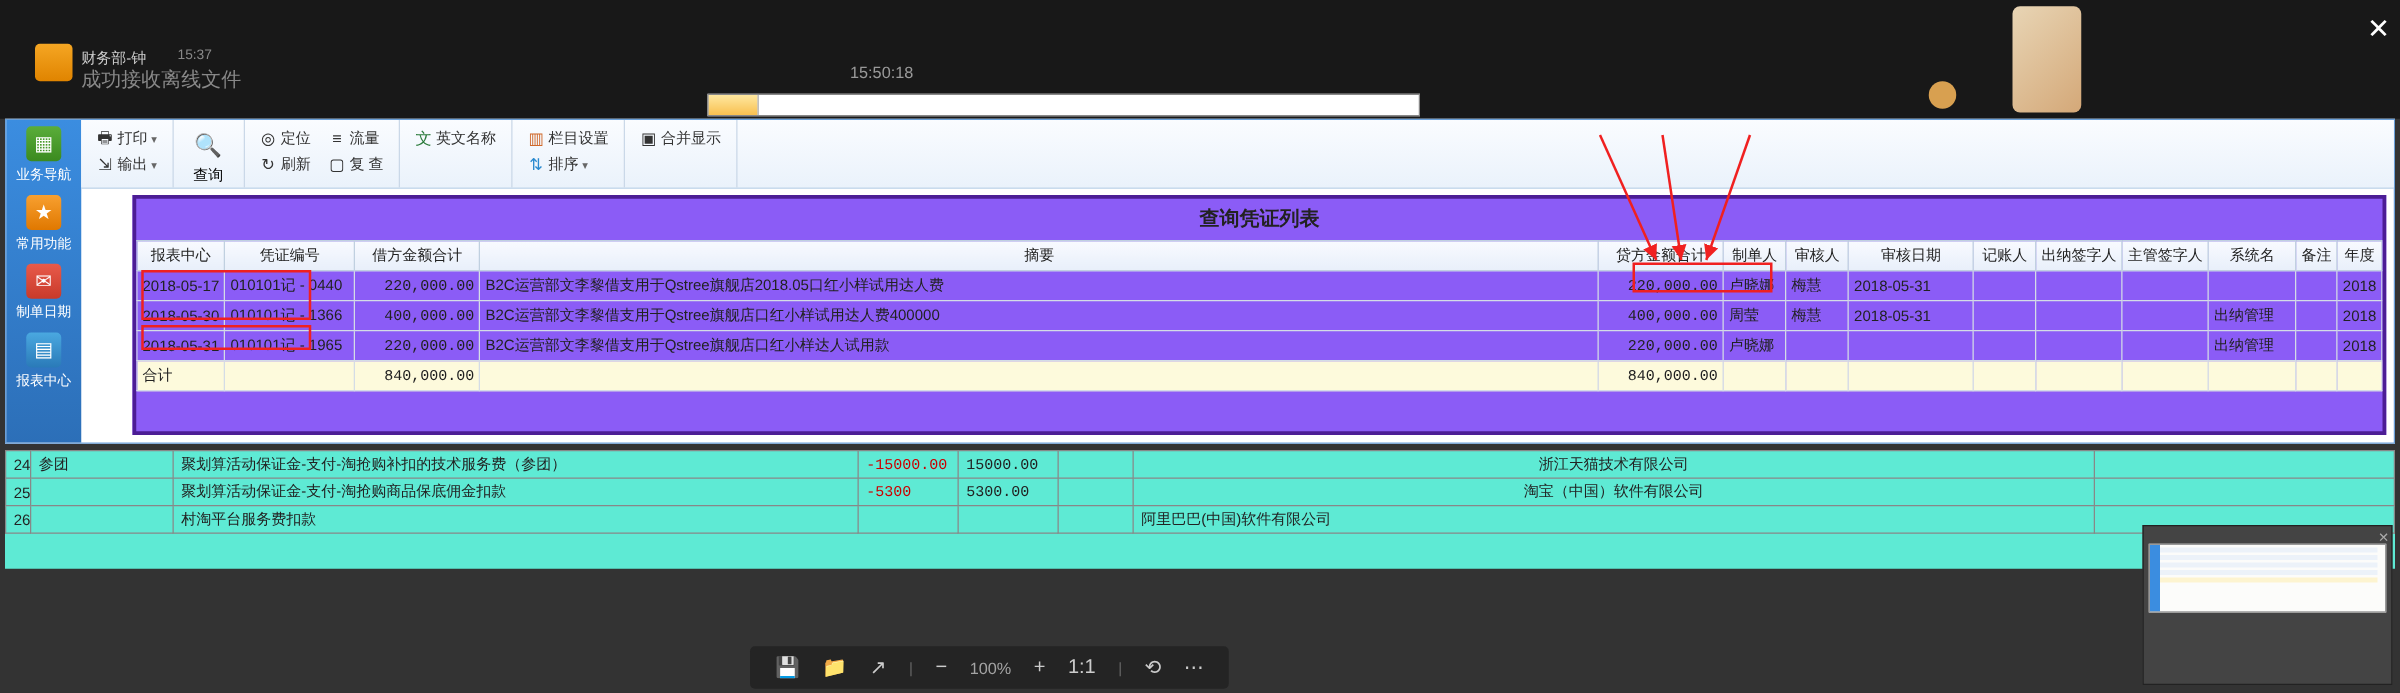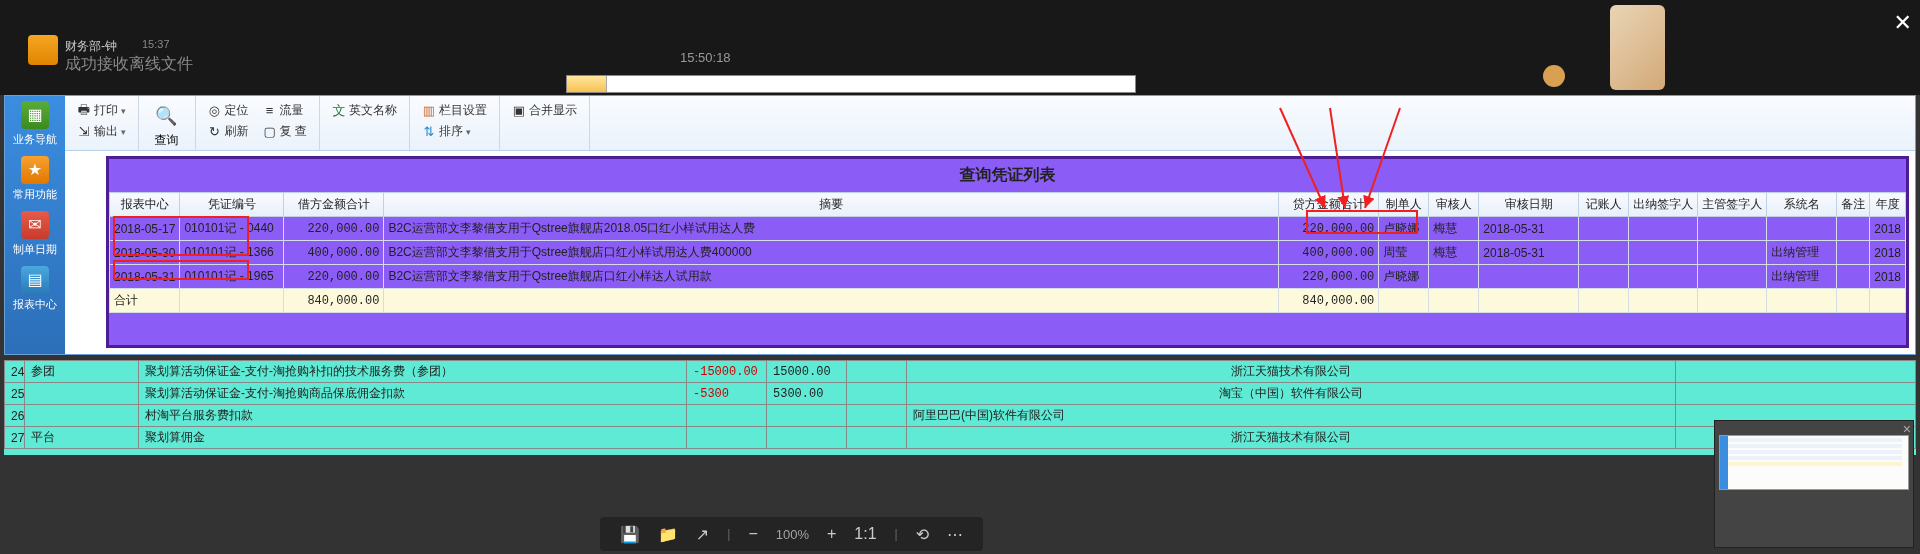--- a/index.html
+++ b/index.html
@@ -463,30 +463,20 @@
         <tr>
           <td class="bg-row-label">26</td>
           <td></td>
           <td>村淘平台服务费扣款</td>
           <td class="bg-num neg"></td>
           <td class="bg-num"></td>
           <td></td>
           <td style="">阿里巴巴(中国)软件有限公司</td>
           <td></td>
         </tr>
-        <tr>
-          <td class="bg-row-label">27</td>
-          <td>平台</td>
-          <td>聚划算佣金</td>
-          <td class="bg-num neg"></td>
-          <td class="bg-num"></td>
-          <td></td>
-          <td style="text-align:center">浙江天猫技术有限公司</td>
-          <td></td>
-        </tr>
       </tbody>
   </table>
 </div>
 
 <div class="viewer-bar">
   <span class="viewer-btn">💾</span>
   <span class="viewer-btn">📁</span>
   <span class="viewer-btn">↗</span>
   <span style="color:#666;">|</span>
   <span class="viewer-btn">−</span>

